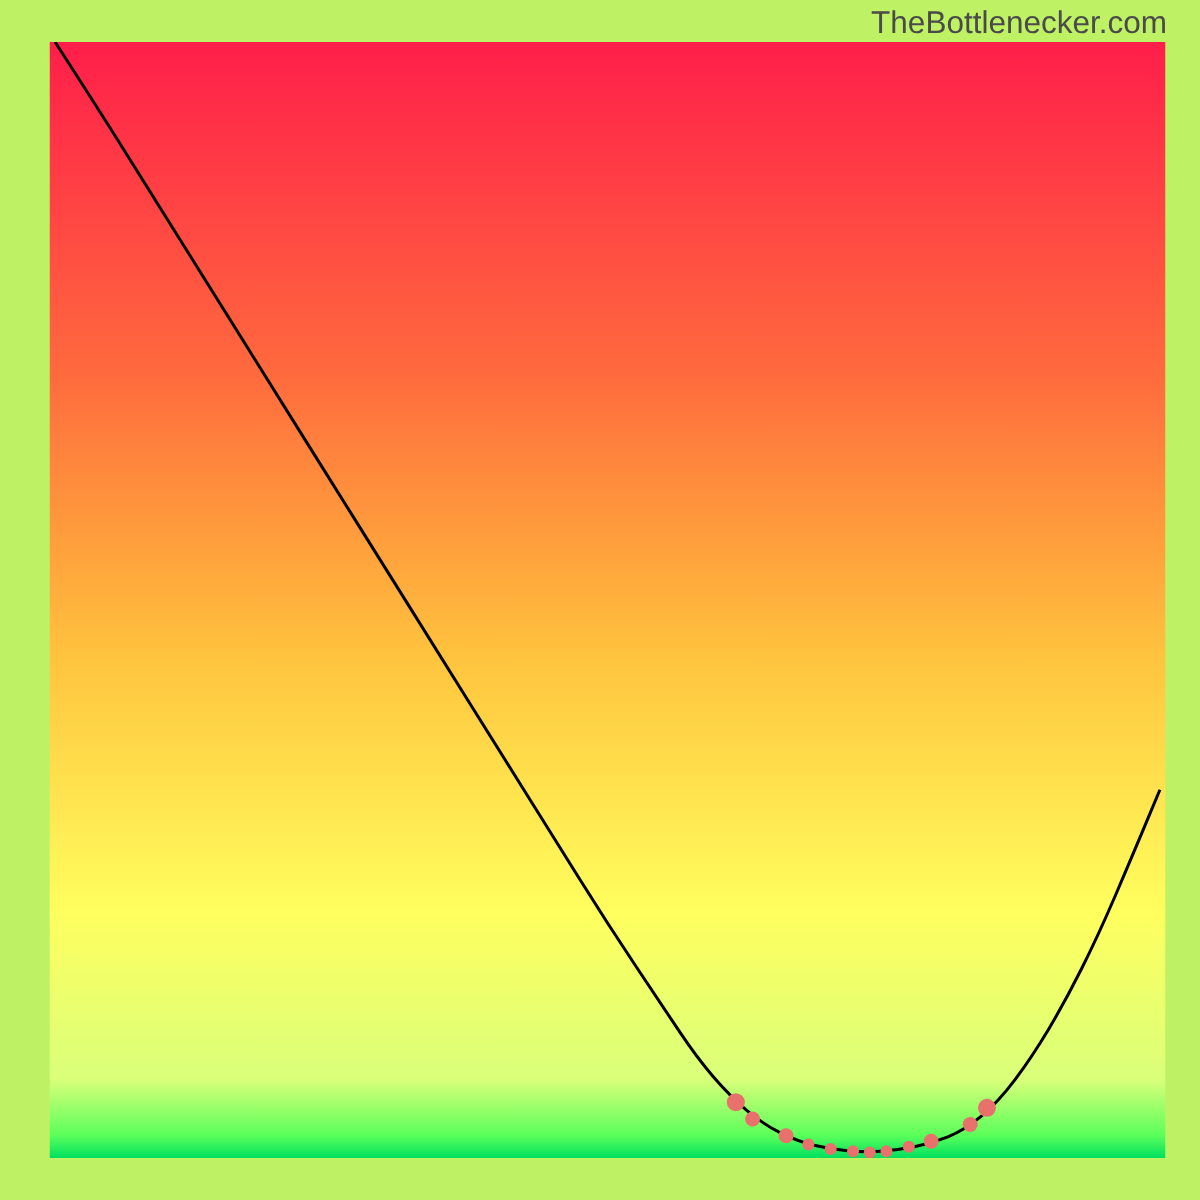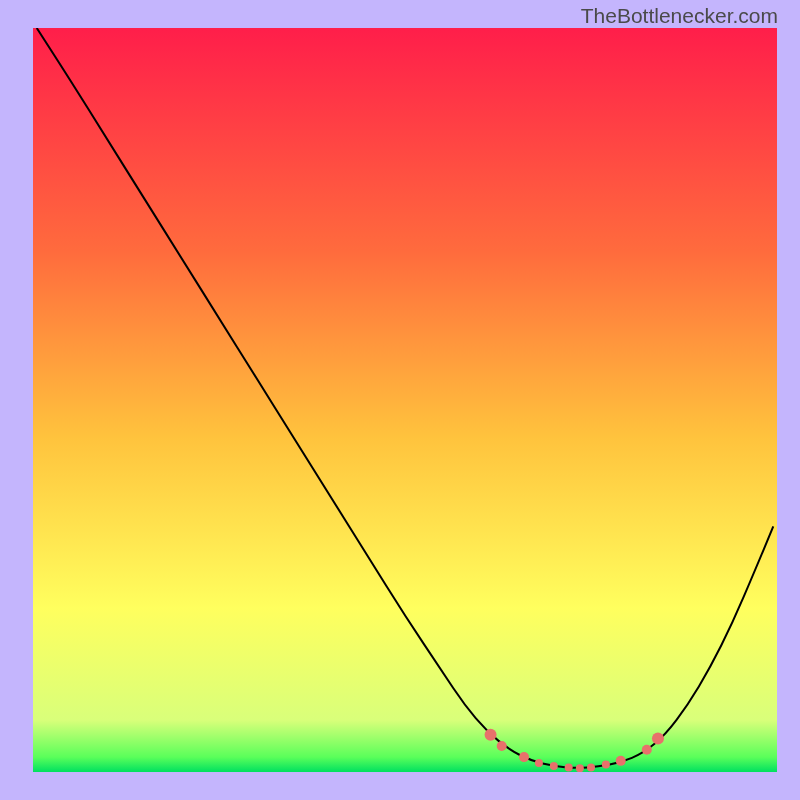--- a/index.html
+++ b/index.html
@@ -8,21 +8,21 @@
     background: #000;
     width: 800px;
     height: 800px;
     overflow: hidden;
     font-family: Arial, sans-serif;
   }
   .container {
     position: relative;
     width: 800px;
     height: 800px;
-    background: #c4b5fd;
+    background: #bef264;
   }
   .watermark {
     position: absolute;
     top: 4px;
     right: 22px;
     color: #4a4a4a;
     font-size: 21px;
     font-weight: normal;
     z-index: 10;
   }

